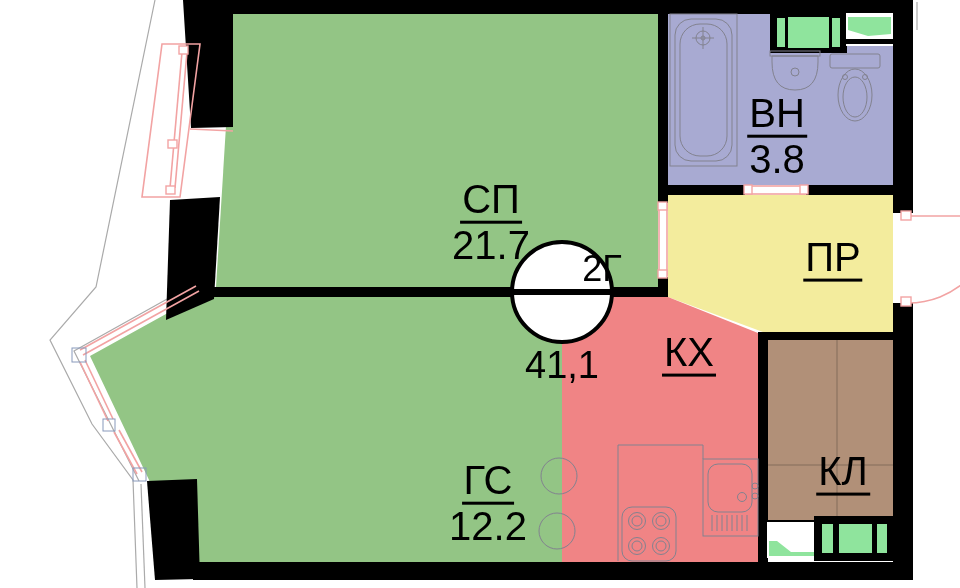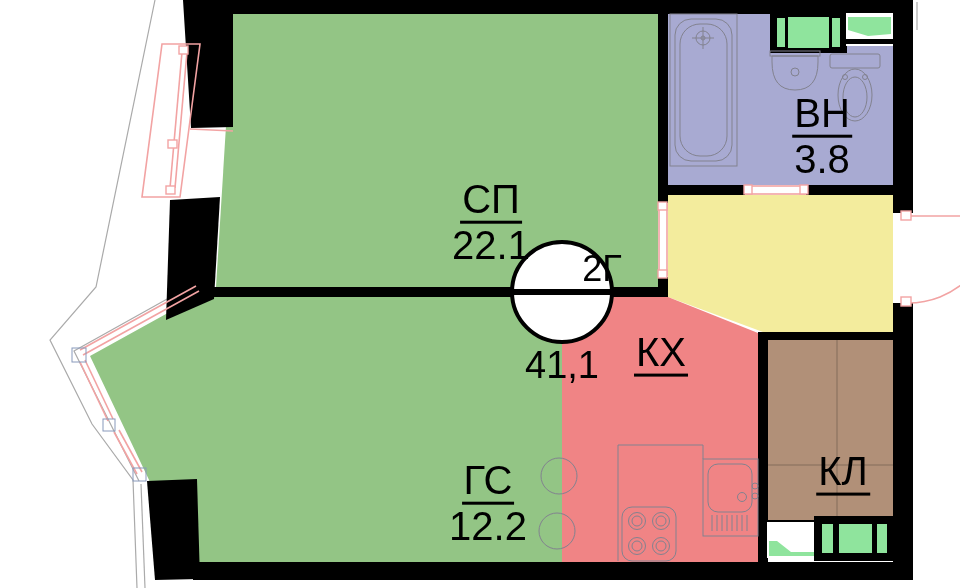--- a/index.html
+++ b/index.html
@@ -182,29 +182,30 @@
     </g>
 
     <g>
       <circle cx="562" cy="292" r="50" fill="#ffffff" stroke="#000" stroke-width="4"></circle>
       <line x1="511" y1="292" x2="613" y2="292" stroke="#000" stroke-width="6"></line>
     </g>
   </svg>
 
   <div class="room-label" style="left:491px;top:222px;">
     <div class="rname">СП</div>
-    <div class="rarea">22.1</div>
-  </div>
-  <div class="room-label" style="left:822px;top:136px;">
+    <div class="rarea">21.7</div>
+  </div>
+  <div class="room-label" style="left:777px;top:136px;">
     <div class="rname">ВН</div>
     <div class="rarea">3.8</div>
   </div>
   <div class="room-label" style="left:833px;top:259px;">
-  </div>
-  <div class="room-label" style="left:661px;top:354px;">
+    <div class="rname">ПР</div>
+  </div>
+  <div class="room-label" style="left:689px;top:354px;">
     <div class="rname">КХ</div>
   </div>
   <div class="room-label" style="left:488px;top:503px;">
     <div class="rname">ГС</div>
     <div class="rarea">12.2</div>
   </div>
   <div class="room-label" style="left:843px;top:473px;">
     <div class="rname">КЛ</div>
   </div>
 

